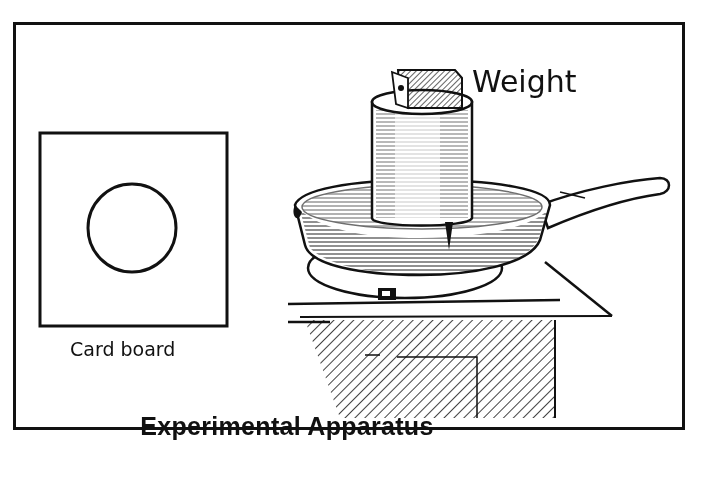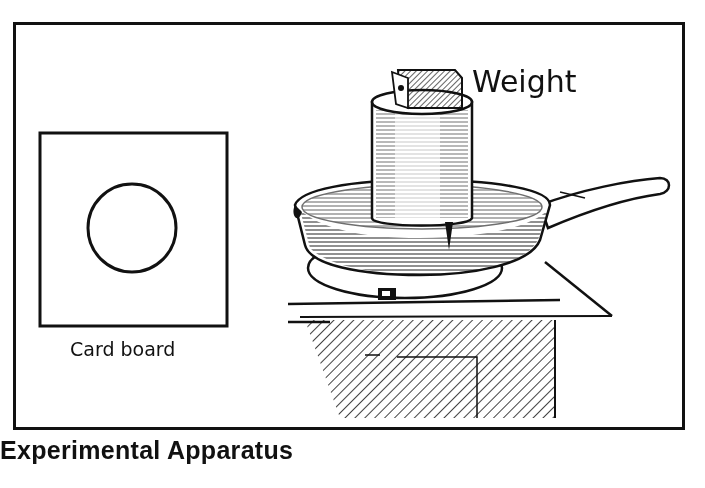--- a/index.html
+++ b/index.html
@@ -2,21 +2,21 @@
 <html><head>
   <meta charset="utf-8">
   <style>
     html, body { margin: 0; padding: 0; background: #ffffff; }
     body { width: 705px; height: 488px; position: relative; overflow: hidden; font-family: "DejaVu Sans", sans-serif; }
     .frame { position: absolute; left: 13px; top: 22px; width: 666px; height: 402px; border: 3px solid #111; box-sizing: content-box; }
     svg.art { position: absolute; left: 0; top: 0; }
     .lbl { position: absolute; color: #111; font-family: "DejaVu Sans", sans-serif; }
     .weight-lbl { left: 472px; top: 64px; font-size: 30px; letter-spacing: 0px; }
     .card-lbl { left: 70px; top: 338px; font-size: 19px; text-align: right; }
-    .caption { position: absolute; left: 0; width: 574px; top: 436px; text-align: left; font-family: "Liberation Sans", sans-serif; font-weight: bold; font-size: 25px; color: #111; letter-spacing: 0.3px; }
+    .caption { position: absolute; left: 0; width: 574px; top: 412px; text-align: center; font-family: "Liberation Sans", sans-serif; font-weight: bold; font-size: 25px; color: #111; letter-spacing: 0.3px; }
   </style>
 </head>
 <body>
 
 <div class="frame"></div>
 
 <svg class="art" width="705" height="488" viewBox="0 0 705 488">
   <defs>
     <pattern id="hatch" width="7" height="7" patternUnits="userSpaceOnUse" patternTransform="rotate(45)">
       <line x1="0" y1="0" x2="0" y2="7" stroke="#111" stroke-width="1.6"></line>

